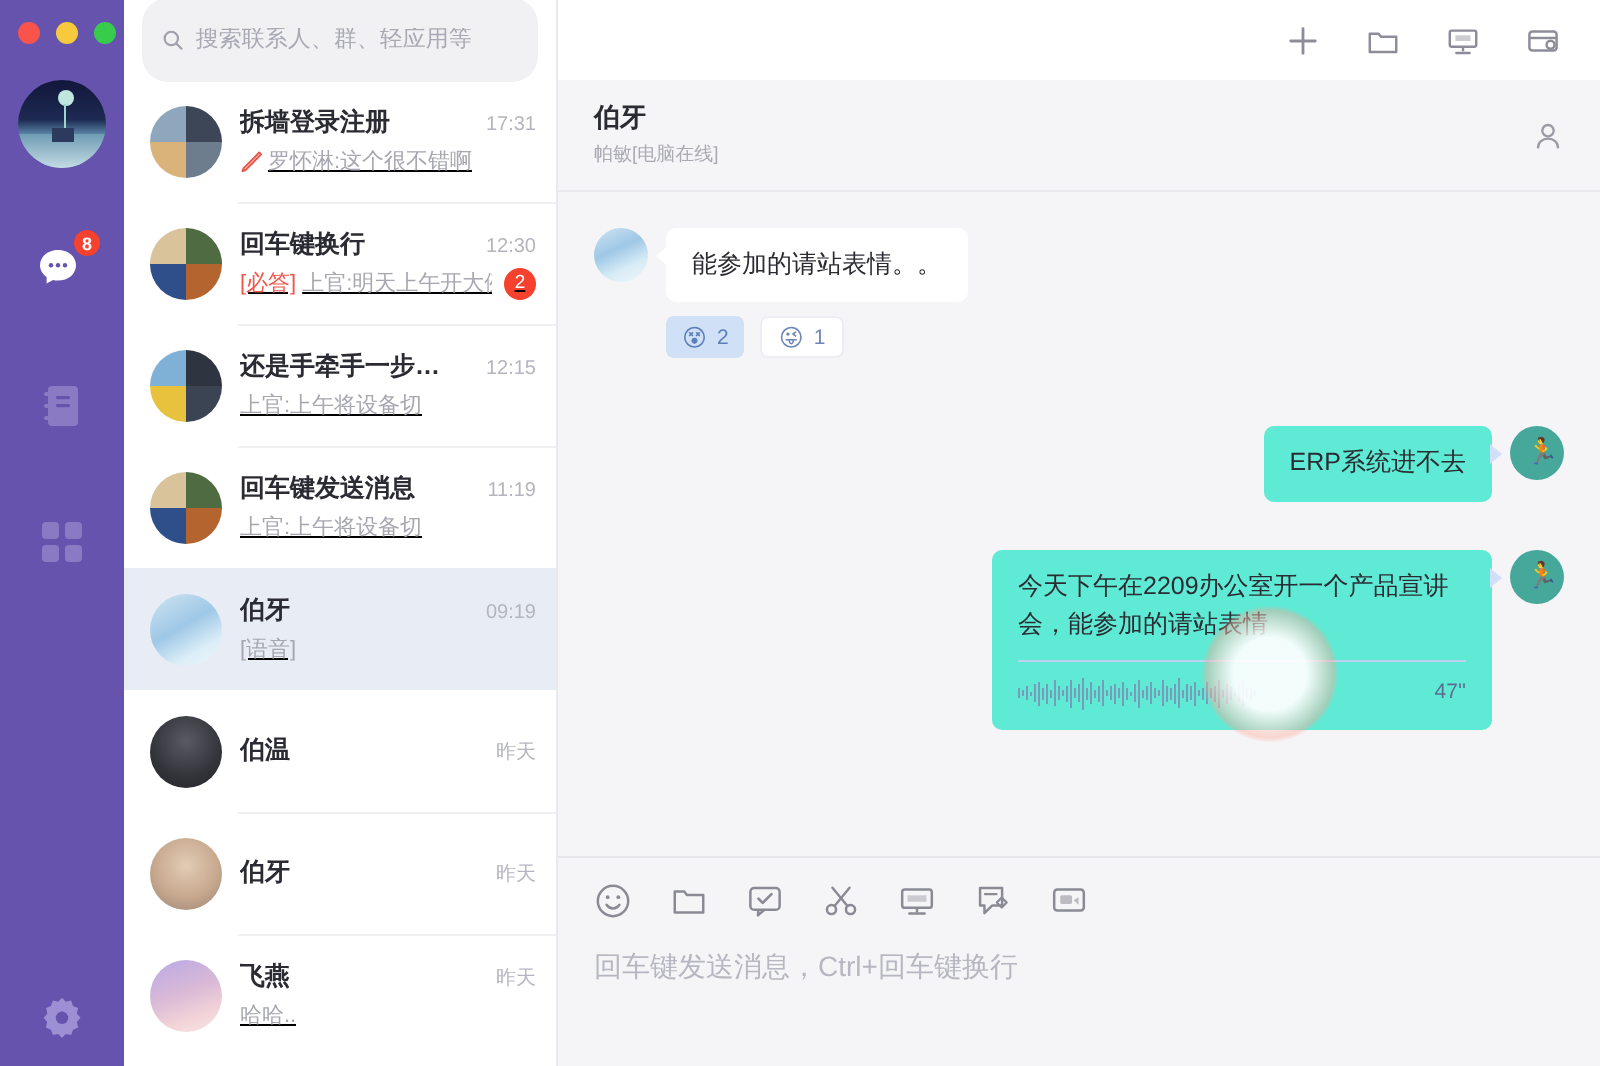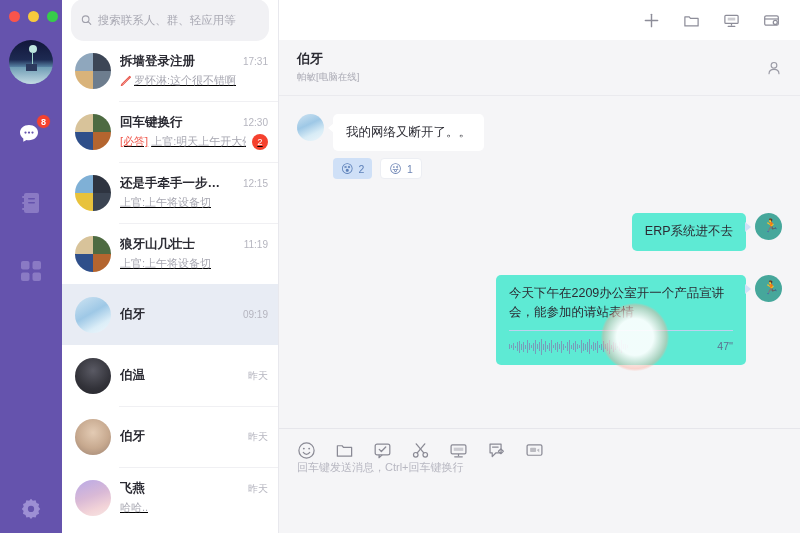--- a/index.html
+++ b/index.html
@@ -162,21 +162,21 @@
   .play-ring {
     position: absolute; left: 105px; bottom: -6px; width: 68px; height: 68px; border-radius: 50%;
     background: radial-gradient(circle, rgba(255,255,255,.92) 38%, rgba(255,168,150,.42) 66%, rgba(255,190,175,0) 72%);
     pointer-events: none;
   }
 
   
   .composer { height: 105px; background: #f5f5f7; border-top: 1px solid #e6e6eb; padding: 12px 18px; }
   .tools { display: flex; gap: 19px; align-items: center; }
   .tool { width: 19px; height: 19px; cursor: pointer; color: #8a8a95; }
-  .hint { font-size: 11px; color: #b7b7c1; }
+  .hint { margin-top: 15px; font-size: 14px; color: #b7b7c1; }
 
   svg { display: block; }
 </style>
 </head>
 <body>
 
 <div class="app">
 
   <div class="rail">
     <div class="traffic">
@@ -310,37 +310,42 @@
 
       <div class="conv">
         <div class="av">
           <div class="quad q1" style="background:#d8c39a"></div>
           <div class="quad q2" style="background:#4e6b42"></div>
           <div class="quad q3" style="background:#2f4f8a"></div>
           <div class="quad q4" style="background:#b4652f"></div>
         </div>
         <div class="conv-body">
           <div class="conv-row1">
-            <span class="conv-name">狼牙山几壮士</span>
+            <span class="conv-name">回车键发送消息</span>
             <span class="conv-time">11:19</span>
           </div>
           <div class="conv-row2">
             <span class="conv-msg">
               <span>上官:上午将设备切</span>
             </span>
           </div>
         </div>
       </div>
 
       <div class="conv active">
         <div class="av av-sea" style="background:linear-gradient(150deg,#cfe4f2 0%,#9ec8e6 45%,#dceef8 75%,#eef6fb 100%)"></div>
         <div class="conv-body">
           <div class="conv-row1">
             <span class="conv-name">伯牙</span>
             <span class="conv-time">09:19</span>
+          </div>
+          <div class="conv-row2">
+            <span class="conv-msg">
+              <span>[语音]</span>
+            </span>
           </div>
         </div>
       </div>
 
       <div class="conv">
         <div class="av" style="background:radial-gradient(circle at 50% 35%,#5a5a64 0%,#33333a 60%,#232329 100%)"></div>
         <div class="conv-body">
           <div class="conv-row1">
             <span class="conv-name">伯温</span>
             <span class="conv-time">昨天</span>
@@ -408,21 +413,21 @@
         <circle cx="9" cy="6" r="3.2" fill="none" stroke="#9a9aa5" stroke-width="1.3"></circle>
         <path d="M3.4 15.5c0-3.1 2.5-5 5.6-5s5.6 1.9 5.6 5" fill="none" stroke="#9a9aa5" stroke-width="1.3" stroke-linecap="round"></path>
       </svg>
     </div>
 
     <div class="msgs">
 
       <div class="msg in">
         <div class="m-av av-sea"></div>
         <div class="bubble-col">
-          <div class="bubble in">我的网络又断开了。。</div>
+          <div class="bubble in">能参加的请站表情。。</div>
           <div class="reactions">
             <div class="chip sel">
               <span class="emo">😵</span>
               <span>2</span>
             </div>
             <div class="chip plain">
               <span class="emo">😜</span>
               <span>1</span>
             </div>
           </div>

